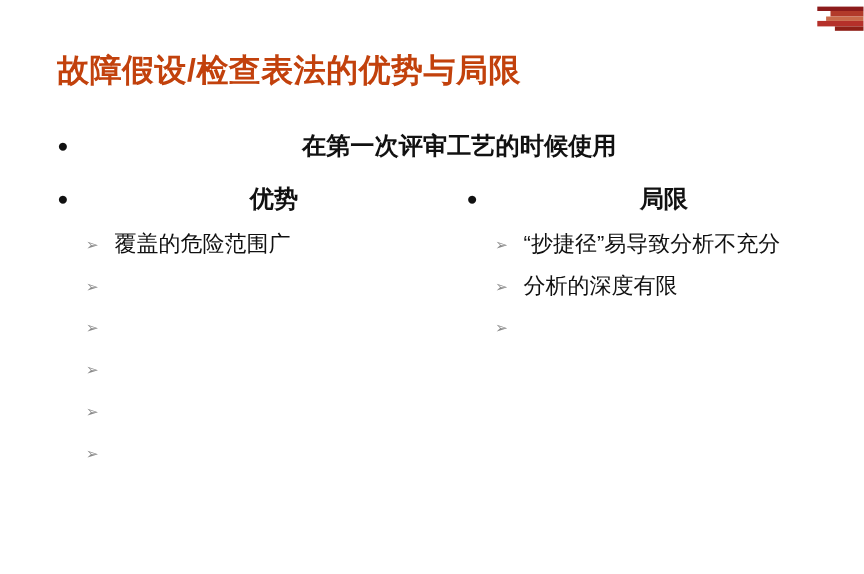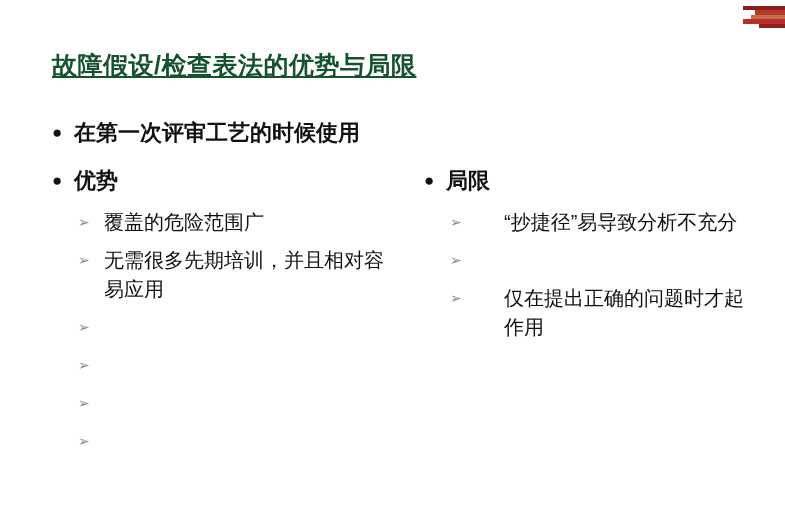--- a/index.html
+++ b/index.html
@@ -52,26 +52,25 @@
     font-size: 12px;
     line-height: 14px;
     font-family: "Liberation Sans", sans-serif;
   }
   
   .title {
     position: absolute;
     top: 48px;
     left: 52px;
     right: 40px;
-    color: #14532d;
-    font-size: 25px;
+    color: #c2410c;
+    font-size: 29px;
     font-weight: bold;
     letter-spacing: 0.5px;
     line-height: 34px;
-    text-decoration: underline;
   }
   
   .body {
     position: absolute;
     top: 118px;
     left: 52px;
     right: 24px;
     bottom: 0;
   }
   .lvl1 {
@@ -83,21 +82,21 @@
     line-height: 30px;
   }
   .lvl1 .bullet {
     color: #111111;
     font-size: 17px;
     line-height: 30px;
     width: 22px;
     flex: 0 0 22px;
     text-align: left;
   }
-  .lvl1 .txt { flex: 1; }
+  .lvl1 .txt { flex: 1; text-align: center; }
 
   .first-line {
     margin-bottom: 18px;
   }
 
   .columns {
     display: flex;
     align-items: flex-start;
   }
   .col-left { width: 372px; flex: 0 0 372px; }
@@ -117,21 +116,21 @@
   .lvl2 .arrow {
     color: #8a8a8a;
     font-size: 14px;
     line-height: 29px;
     width: 26px;
     flex: 0 0 26px;
   }
   .col-left .sublist { padding-left: 26px; }
   .col-right .sublist { padding-left: 26px; }
   .lvl2 .txt { flex: 1; }
-  .col-right .lvl2 .txt { max-width: 270px; margin-left: 28px; }
+  .col-right .lvl2 .txt { max-width: 270px; }
   .col-left .lvl2 .txt { max-width: 290px; }
 </style>
 </head>
 <body>
 
 <div class="slide">
 
   <div class="topbar">
     <div class="seg seg-a"></div>
     <div class="seg seg-b"></div>
@@ -159,21 +158,20 @@
           <span class="bullet">●</span>
           <span class="txt">优势</span>
         </div>
         <div class="sublist">
           <div class="lvl2">
             <span class="arrow">➢</span>
             <span class="txt">覆盖的危险范围广</span>
           </div>
           <div class="lvl2">
             <span class="arrow">➢</span>
-            <span class="txt">无需很多先期培训，并且相对容易应用</span>
           </div>
           <div class="lvl2">
             <span class="arrow">➢</span>
           </div>
           <div class="lvl2">
             <span class="arrow">➢</span>
           </div>
           <div class="lvl2">
             <span class="arrow">➢</span>
           </div>
@@ -188,23 +186,23 @@
           <span class="bullet">●</span>
           <span class="txt">局限</span>
         </div>
         <div class="sublist">
           <div class="lvl2">
             <span class="arrow">➢</span>
             <span class="txt">“抄捷径”易导致分析不充分</span>
           </div>
           <div class="lvl2">
             <span class="arrow">➢</span>
-          </div>
-          <div class="lvl2">
-            <span class="arrow">➢</span>
-            <span class="txt">仅在提出正确的问题时才起作用</span>
+            <span class="txt">分析的深度有限</span>
+          </div>
+          <div class="lvl2">
+            <span class="arrow">➢</span>
           </div>
         </div>
       </div>
 
     </div>
   </div>
 </div>
 
 </body></html>

